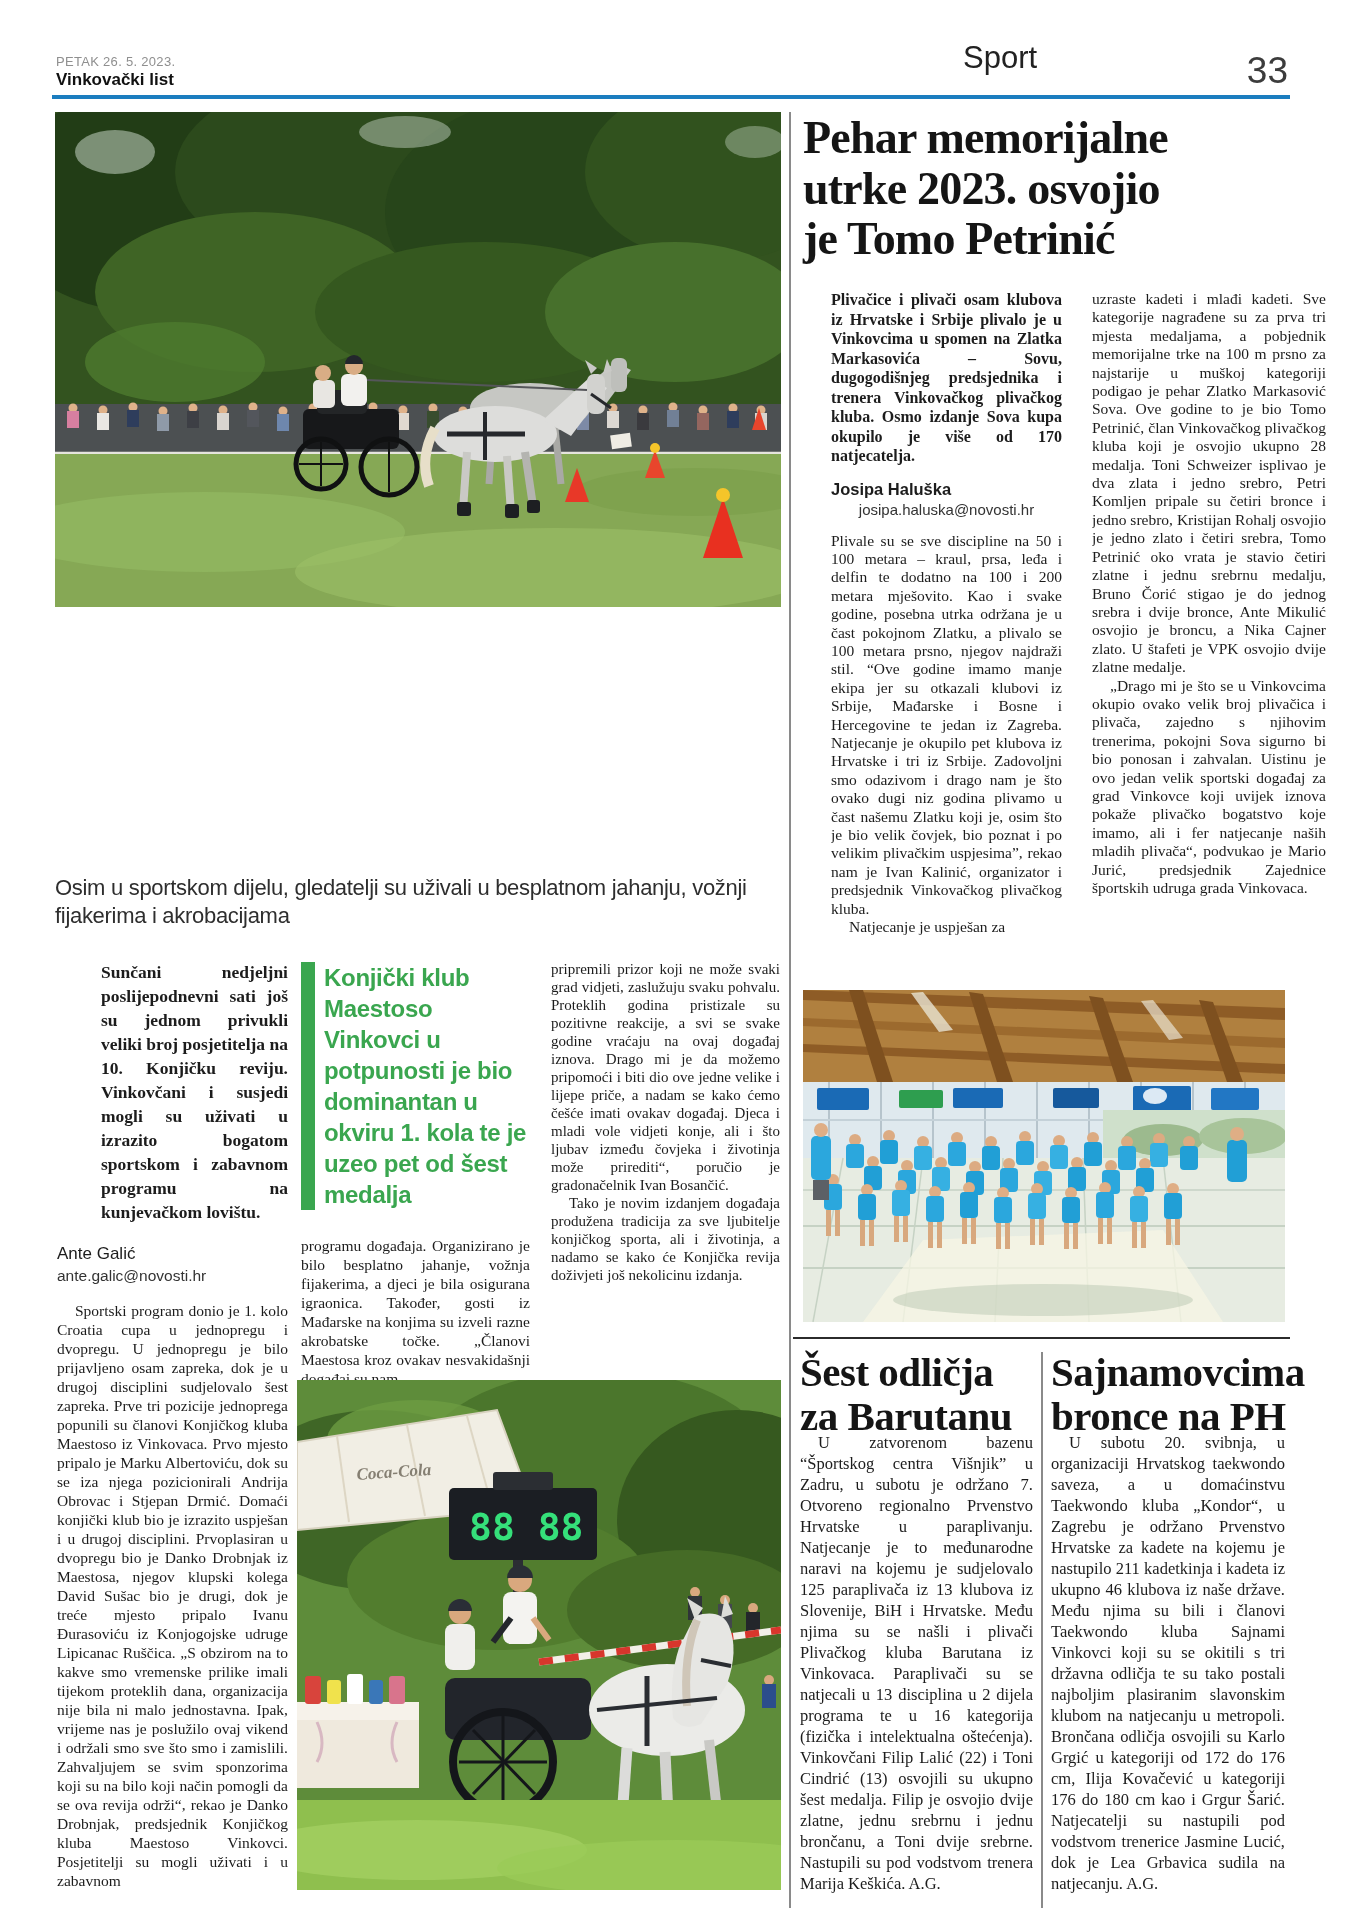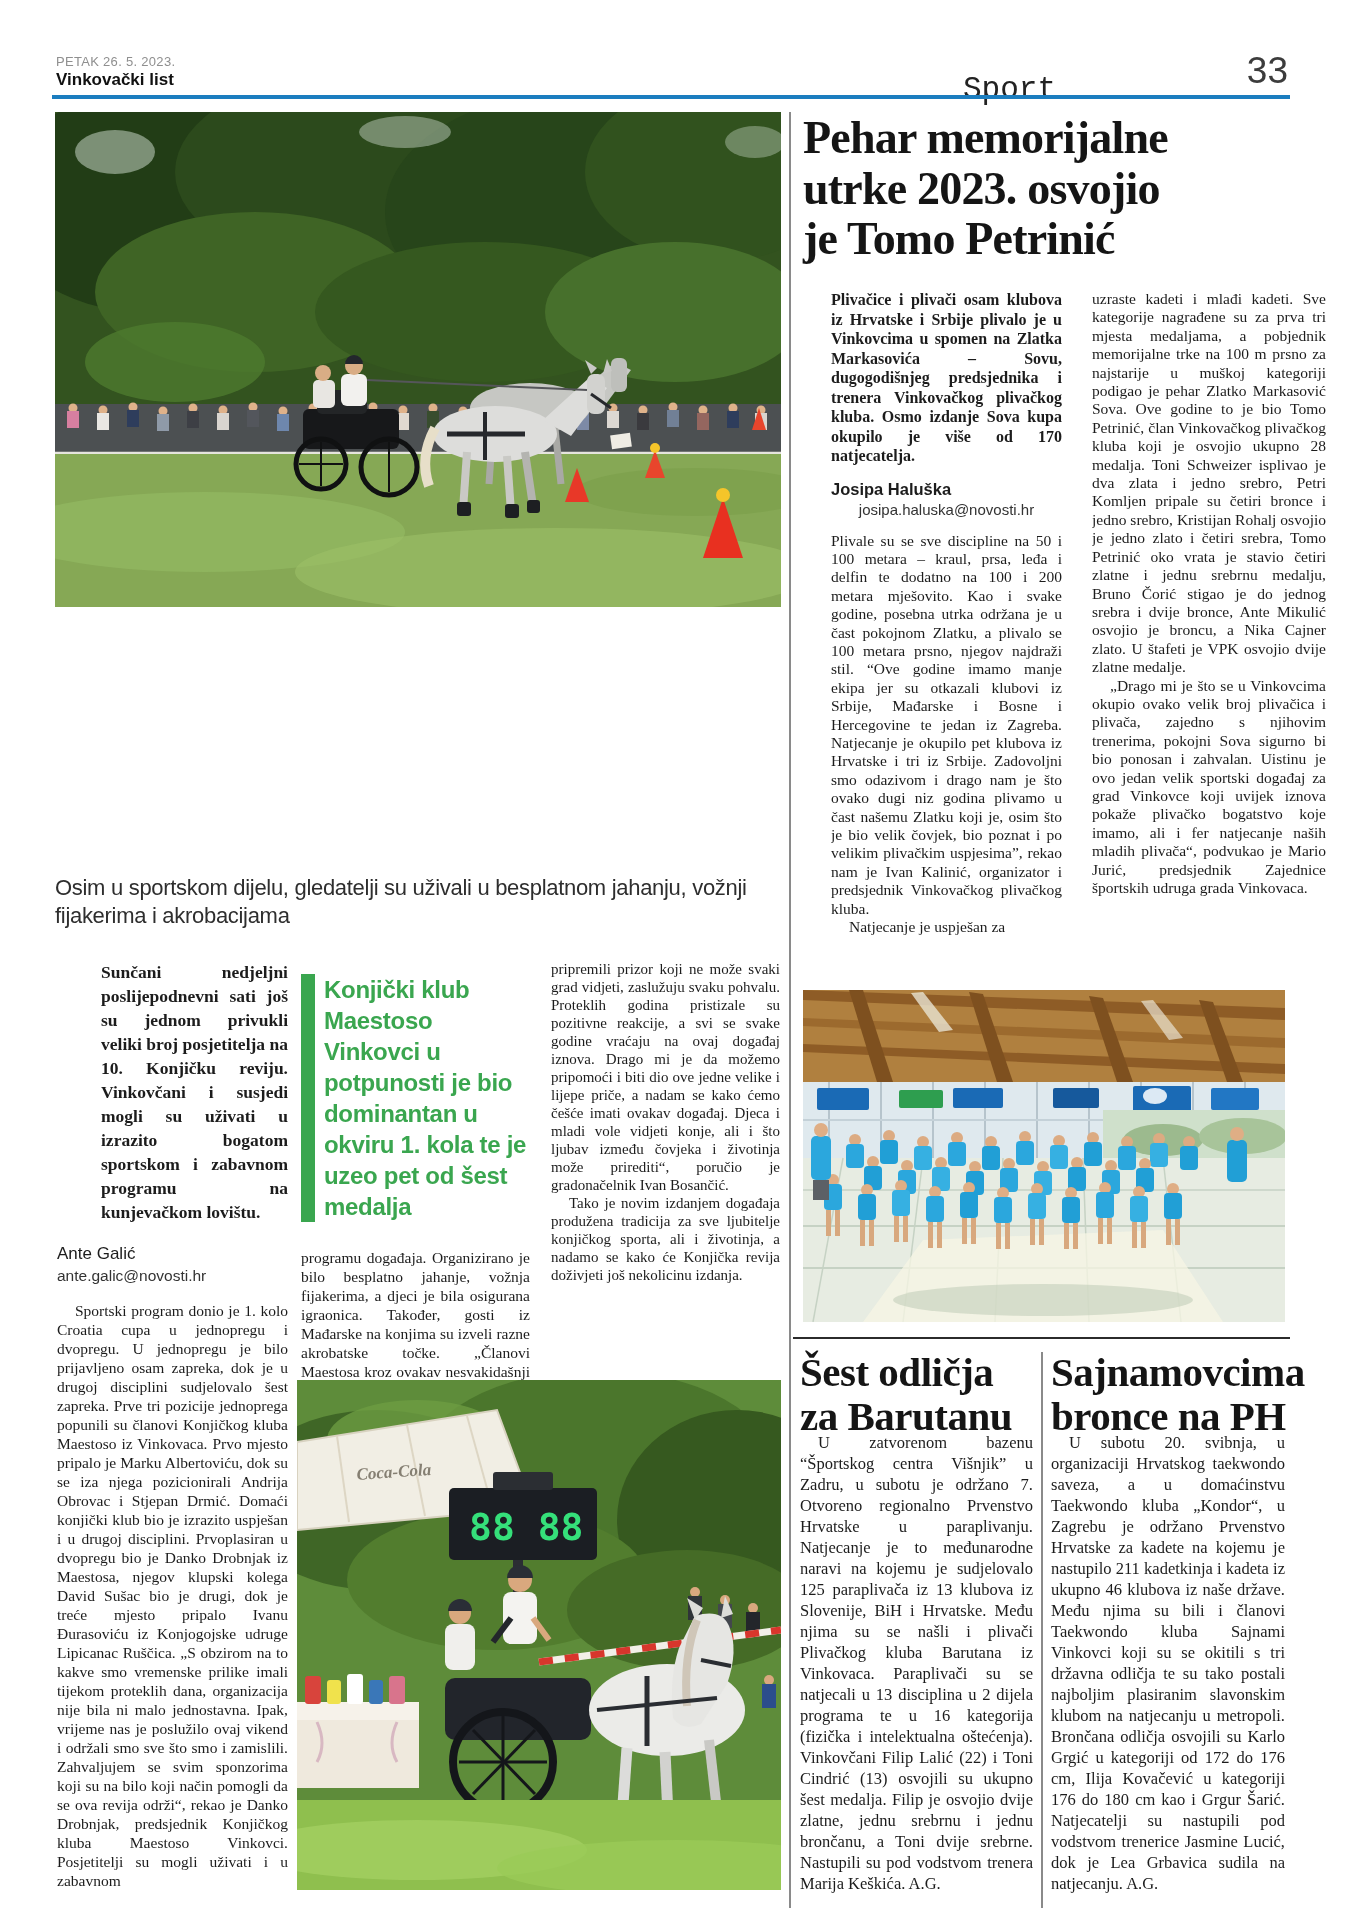--- a/index.html
+++ b/index.html
@@ -8,21 +8,21 @@
     --ink:#1c1c1c;
   }
   html,body{margin:0;padding:0;background:#ffffff;}
   .page{position:relative;width:1354px;height:1920px;background:#fff;overflow:hidden;
         font-family:"Liberation Serif","DejaVu Serif",serif;color:var(--ink);}
   
   .hdr-date{position:absolute;left:56px;top:54px;font-family:"Liberation Sans",sans-serif;
             font-size:13px;color:#8f8f8f;letter-spacing:.3px;}
   .hdr-masthead{position:absolute;left:56px;top:70px;font-family:"Liberation Sans",sans-serif;
             font-size:17px;font-weight:bold;color:#111;}
-  .hdr-section{position:absolute;left:963px;top:72px;font-family:Liberation Mono, monospace;
+  .hdr-section{position:absolute;left:963px;top:40px;font-family:Liberation Sans, sans-serif;
             font-size:31px;font-weight:400;color:#222;}
   .hdr-pagenum{position:absolute;right:66px;top:50px;font-family:"Liberation Sans",sans-serif;
             font-size:37px;font-weight:300;color:#3c3c3c;}
   .hdr-rule{position:absolute;left:52px;top:95px;width:1238px;height:4px;background:var(--accent-blue);}
   
   .vrule-main{position:absolute;left:789px;top:112px;width:2px;height:1796px;background:#8a8a8a;}
   .hrule-bottom{position:absolute;left:793px;top:1337px;width:497px;height:2px;background:#2b2b2b;}
   .vrule-bottom{position:absolute;left:1041px;top:1352px;width:2px;height:556px;background:#8a8a8a;}
   
   .photo{position:absolute;overflow:hidden;background:#6d8f4a;}
@@ -41,21 +41,21 @@
   #mcol1{left:57px;top:960px;width:231px;height:950px;overflow:hidden;}
   #mcol2{left:301px;top:960px;width:229px;height:920px;overflow:hidden;}
   #mcol3{left:551px;top:960px;width:229px;height:415px;overflow:hidden;}
   .intro{font-weight:bold;font-size:17.5px;line-height:24px;margin-left:44px;}
   .byline-name{font-family:"Liberation Sans",sans-serif;font-weight:normal;font-size:17px;
                margin-top:20px;text-align:left;}
   .byline-mail{font-family:"Liberation Sans",sans-serif;font-size:15.5px;color:#333;
                margin-top:3px;text-align:left;}
   .mbody{font-size:15.5px;line-height:19px;margin-top:16px;}
   .indent{text-indent:18px;}
-  .pullquote{display:flex;margin-top:14px;text-align:left;}
+  .pullquote{display:flex;margin-top:2px;text-align:left;}
   .pq-bar{width:14px;background:var(--quote-green);flex:none;}
   .pq-text{font-family:"Liberation Sans",sans-serif;font-weight:bold;color:var(--quote-green);
            font-size:24px;line-height:31px;padding-left:9px;letter-spacing:-.3px;}
   #mcol2 .mbody{margin-top:26px;}
   #mcol3 .p1{font-size:15px;line-height:18px;margin:0;}
   #mcol3 .p2{font-size:15px;line-height:18px;margin:0;text-indent:18px;}
   
   .swim-headline{position:absolute;left:803px;top:113px;width:495px;
                  font-size:46px;line-height:1.1;letter-spacing:-.8px;}
   #scolA{left:803px;top:290px;width:231px;height:700px;overflow:hidden;margin-left:28px;}

